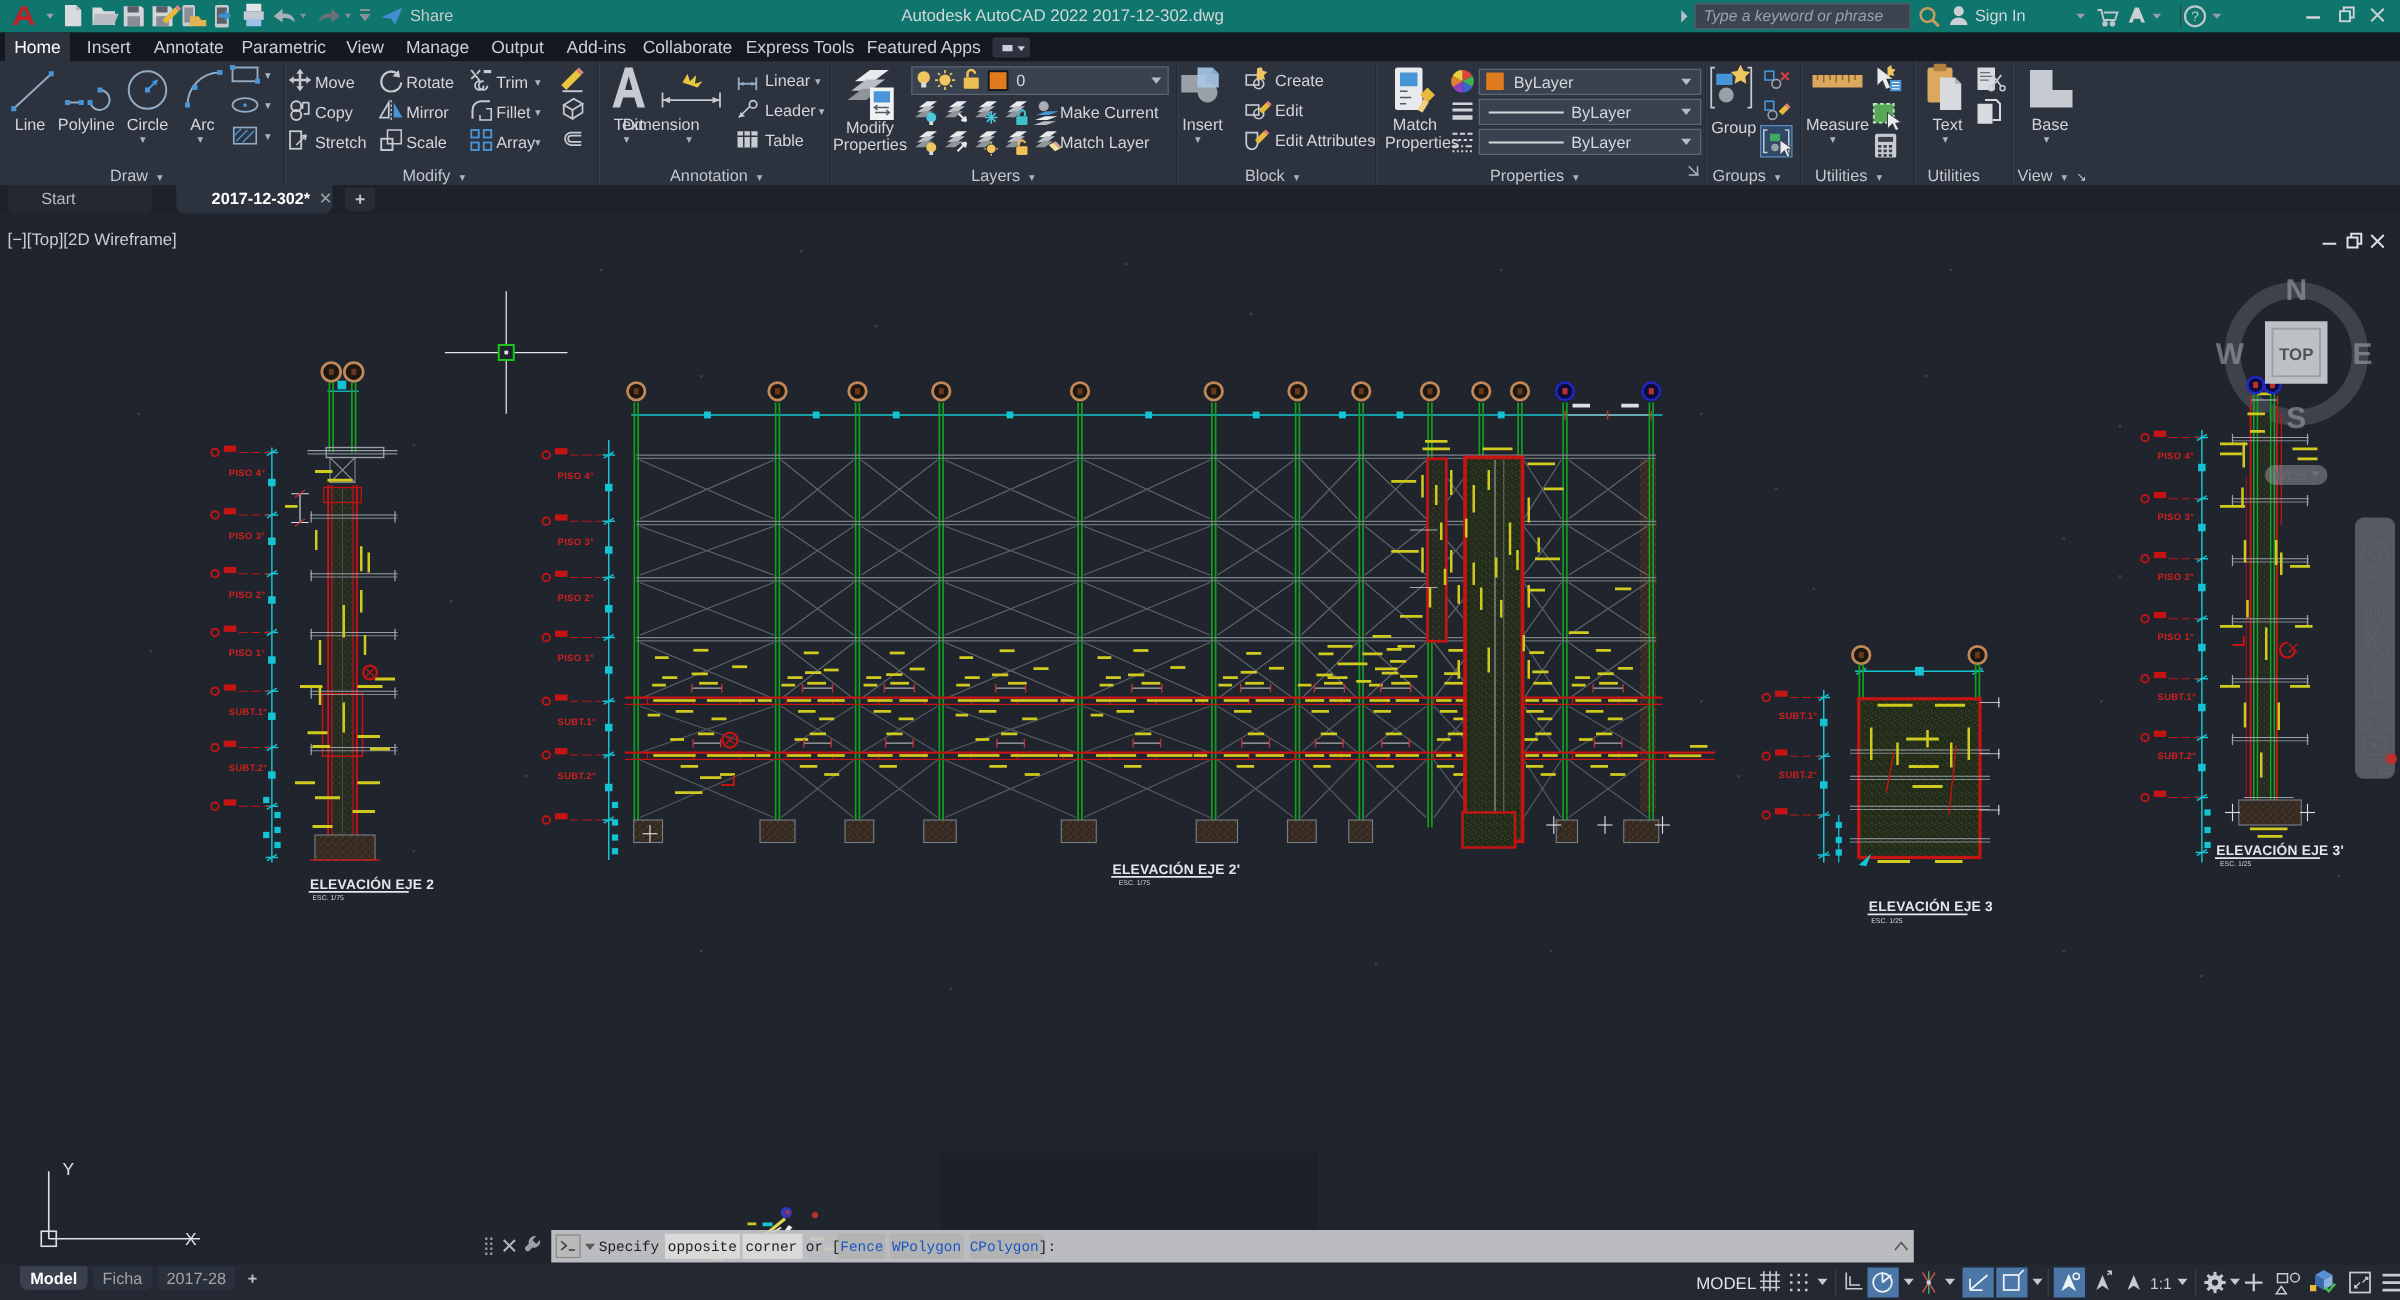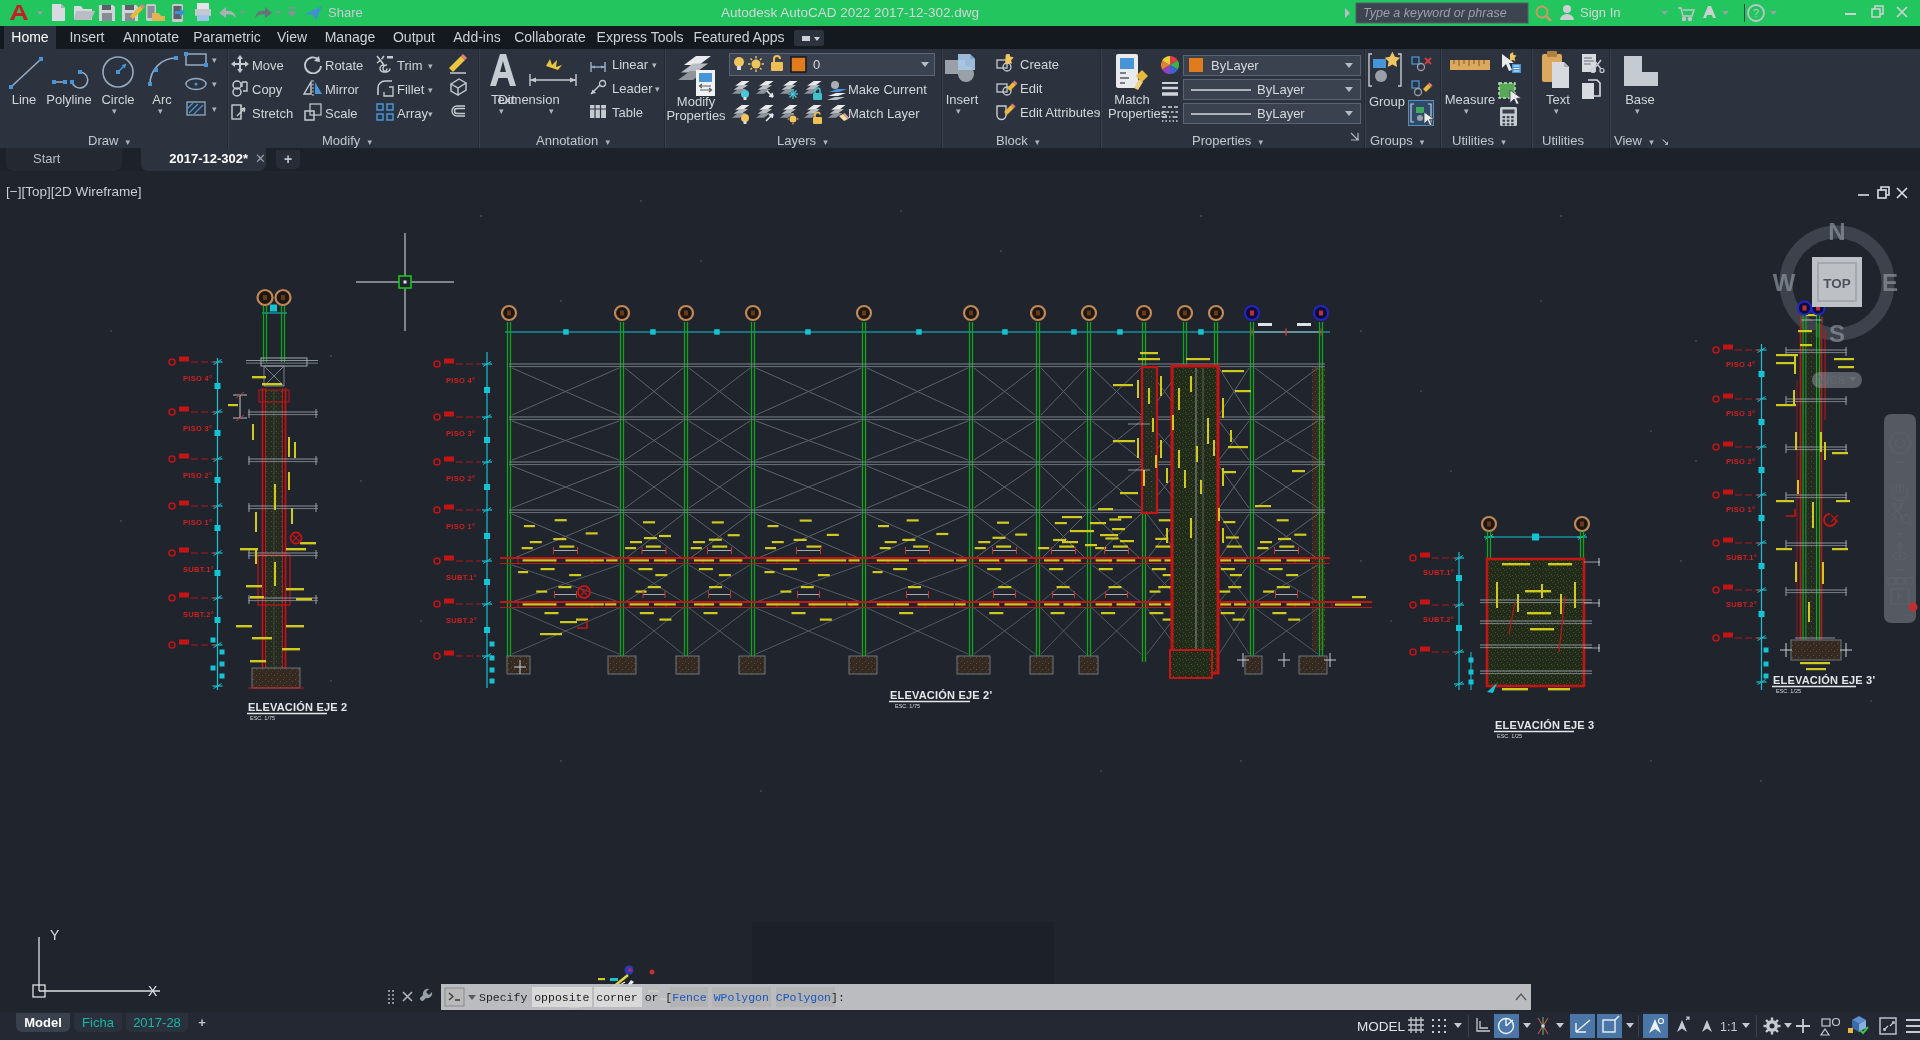--- a/index.html
+++ b/index.html
@@ -1,31 +1,31 @@
 <!DOCTYPE html>
 <html><head><meta charset="utf-8"><style>
 *{margin:0;padding:0;box-sizing:border-box;}
 html,body{width:1920px;height:1040px;overflow:hidden;background:#1f242d;
  font-family:"Liberation Sans",sans-serif;}
 .abs{position:absolute;}
-#titlebar{position:absolute;left:0;top:0;width:1920px;height:26px;background:#22c55e;}
+#titlebar{position:absolute;left:0;top:0;width:1920px;height:26px;background:#0f766e;}
 #tabrow{position:absolute;left:0;top:26px;width:1920px;height:23px;background:#14181f;}
 .rtab{position:absolute;top:0;height:23px;line-height:23px;color:#cdd1d7;font-size:14px;text-align:center;}
 .rtab.active{background:#2d333e;color:#fff;}
 #ribbon{position:absolute;left:0;top:49px;width:1920px;height:99px;background:#2d333e;}
 .psep{position:absolute;top:49px;width:2px;height:99px;background:#232831;border-right:1px solid #3a414c;}
 .pfoot{position:absolute;top:133px;height:15px;color:#c3c8cf;font-size:13px;white-space:nowrap;}
 .blabel{position:absolute;color:#d2d6db;font-size:13px;text-align:center;white-space:nowrap;}
 .dn{color:#aeb4bc;font-size:9px;}
 #filetabs{position:absolute;left:0;top:148px;width:1920px;height:23px;background:#1d222a;}
 #canvas{position:absolute;left:0;top:171px;width:1920px;height:841px;background:#1f242d;}
 #cmdbar{position:absolute;left:383px;top:983px;height:28px;}
 #statusbar{position:absolute;left:0;top:1012px;width:1920px;height:28px;background:#232833;}
 .combo{position:absolute;background:#3a4250;border:1px solid #5a6472;}
-.mtab{position:absolute;top:1px;height:19px;line-height:19px;font-size:13px;color:#14b8a6;
+.mtab{position:absolute;top:1px;height:19px;line-height:19px;font-size:13px;color:#a3a3a3;
  background:#2b313c;border-radius:0 0 6px 6px;text-align:center;}
 </style></head><body>
 <div id="titlebar">
     <svg class="abs" style="left:0;top:0" width="1920" height="26" viewBox="0 0 1920 26">
       <path d="M10 20 L17 5 L21 5 L28 20 L24 20 L22.5 16 L15.5 16 L14 20 Z M16.5 13 L21.5 13 L19 7 Z" fill="#c22027"></path>
       <path d="M37 11 l6 0 l-3 4 z" fill="#9aa0a8"></path>
       <g transform="translate(52,0)">
         <path d="M0 4 L9 4 L13 8 L13 21 L0 21 Z" fill="#d7dade"></path>
         <path d="M9 4 L9 8 L13 8 Z" fill="#aeb2b8"></path>
       </g>

